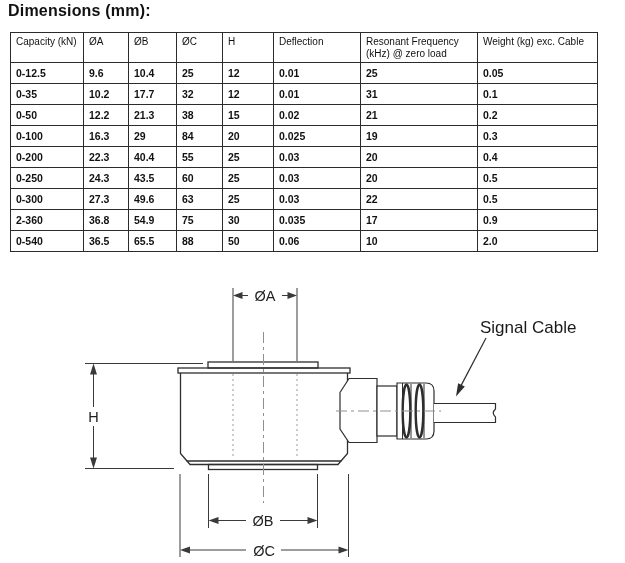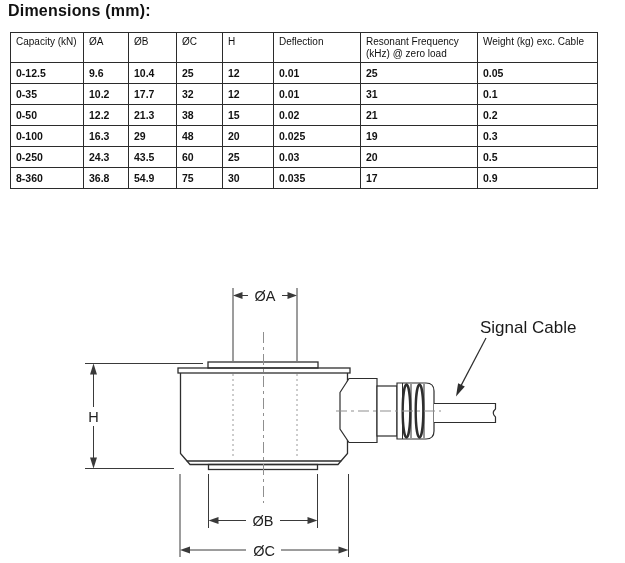--- a/index.html
+++ b/index.html
@@ -89,45 +89,75 @@
         <td>38</td>
         <td>15</td>
         <td>0.02</td>
         <td>21</td>
         <td>0.2</td>
       </tr>
       <tr>
         <td>0-100</td>
         <td>16.3</td>
         <td>29</td>
-        <td>48</td>
+        <td>84</td>
         <td>20</td>
         <td>0.025</td>
         <td>19</td>
         <td>0.3</td>
       </tr>
       <tr>
+        <td>0-200</td>
+        <td>22.3</td>
+        <td>40.4</td>
+        <td>55</td>
+        <td>25</td>
+        <td>0.03</td>
+        <td>20</td>
+        <td>0.4</td>
+      </tr>
+      <tr>
         <td>0-250</td>
         <td>24.3</td>
         <td>43.5</td>
         <td>60</td>
         <td>25</td>
         <td>0.03</td>
         <td>20</td>
         <td>0.5</td>
       </tr>
       <tr>
-        <td>8-360</td>
+        <td>0-300</td>
+        <td>27.3</td>
+        <td>49.6</td>
+        <td>63</td>
+        <td>25</td>
+        <td>0.03</td>
+        <td>22</td>
+        <td>0.5</td>
+      </tr>
+      <tr>
+        <td>2-360</td>
         <td>36.8</td>
         <td>54.9</td>
         <td>75</td>
         <td>30</td>
         <td>0.035</td>
         <td>17</td>
         <td>0.9</td>
+      </tr>
+      <tr>
+        <td>0-540</td>
+        <td>36.5</td>
+        <td>65.5</td>
+        <td>88</td>
+        <td>50</td>
+        <td>0.06</td>
+        <td>10</td>
+        <td>2.0</td>
       </tr>
     </tbody>
   </table>
 
   <svg class="drawing" width="625" height="563" viewBox="0 0 625 563">
 
     <g stroke="#3a3a3a" stroke-width="1" fill="none">
       <path d="M233,288 V361"></path>
       <path d="M297,288 V361"></path>
       <path d="M242,295.5 H248"></path>

